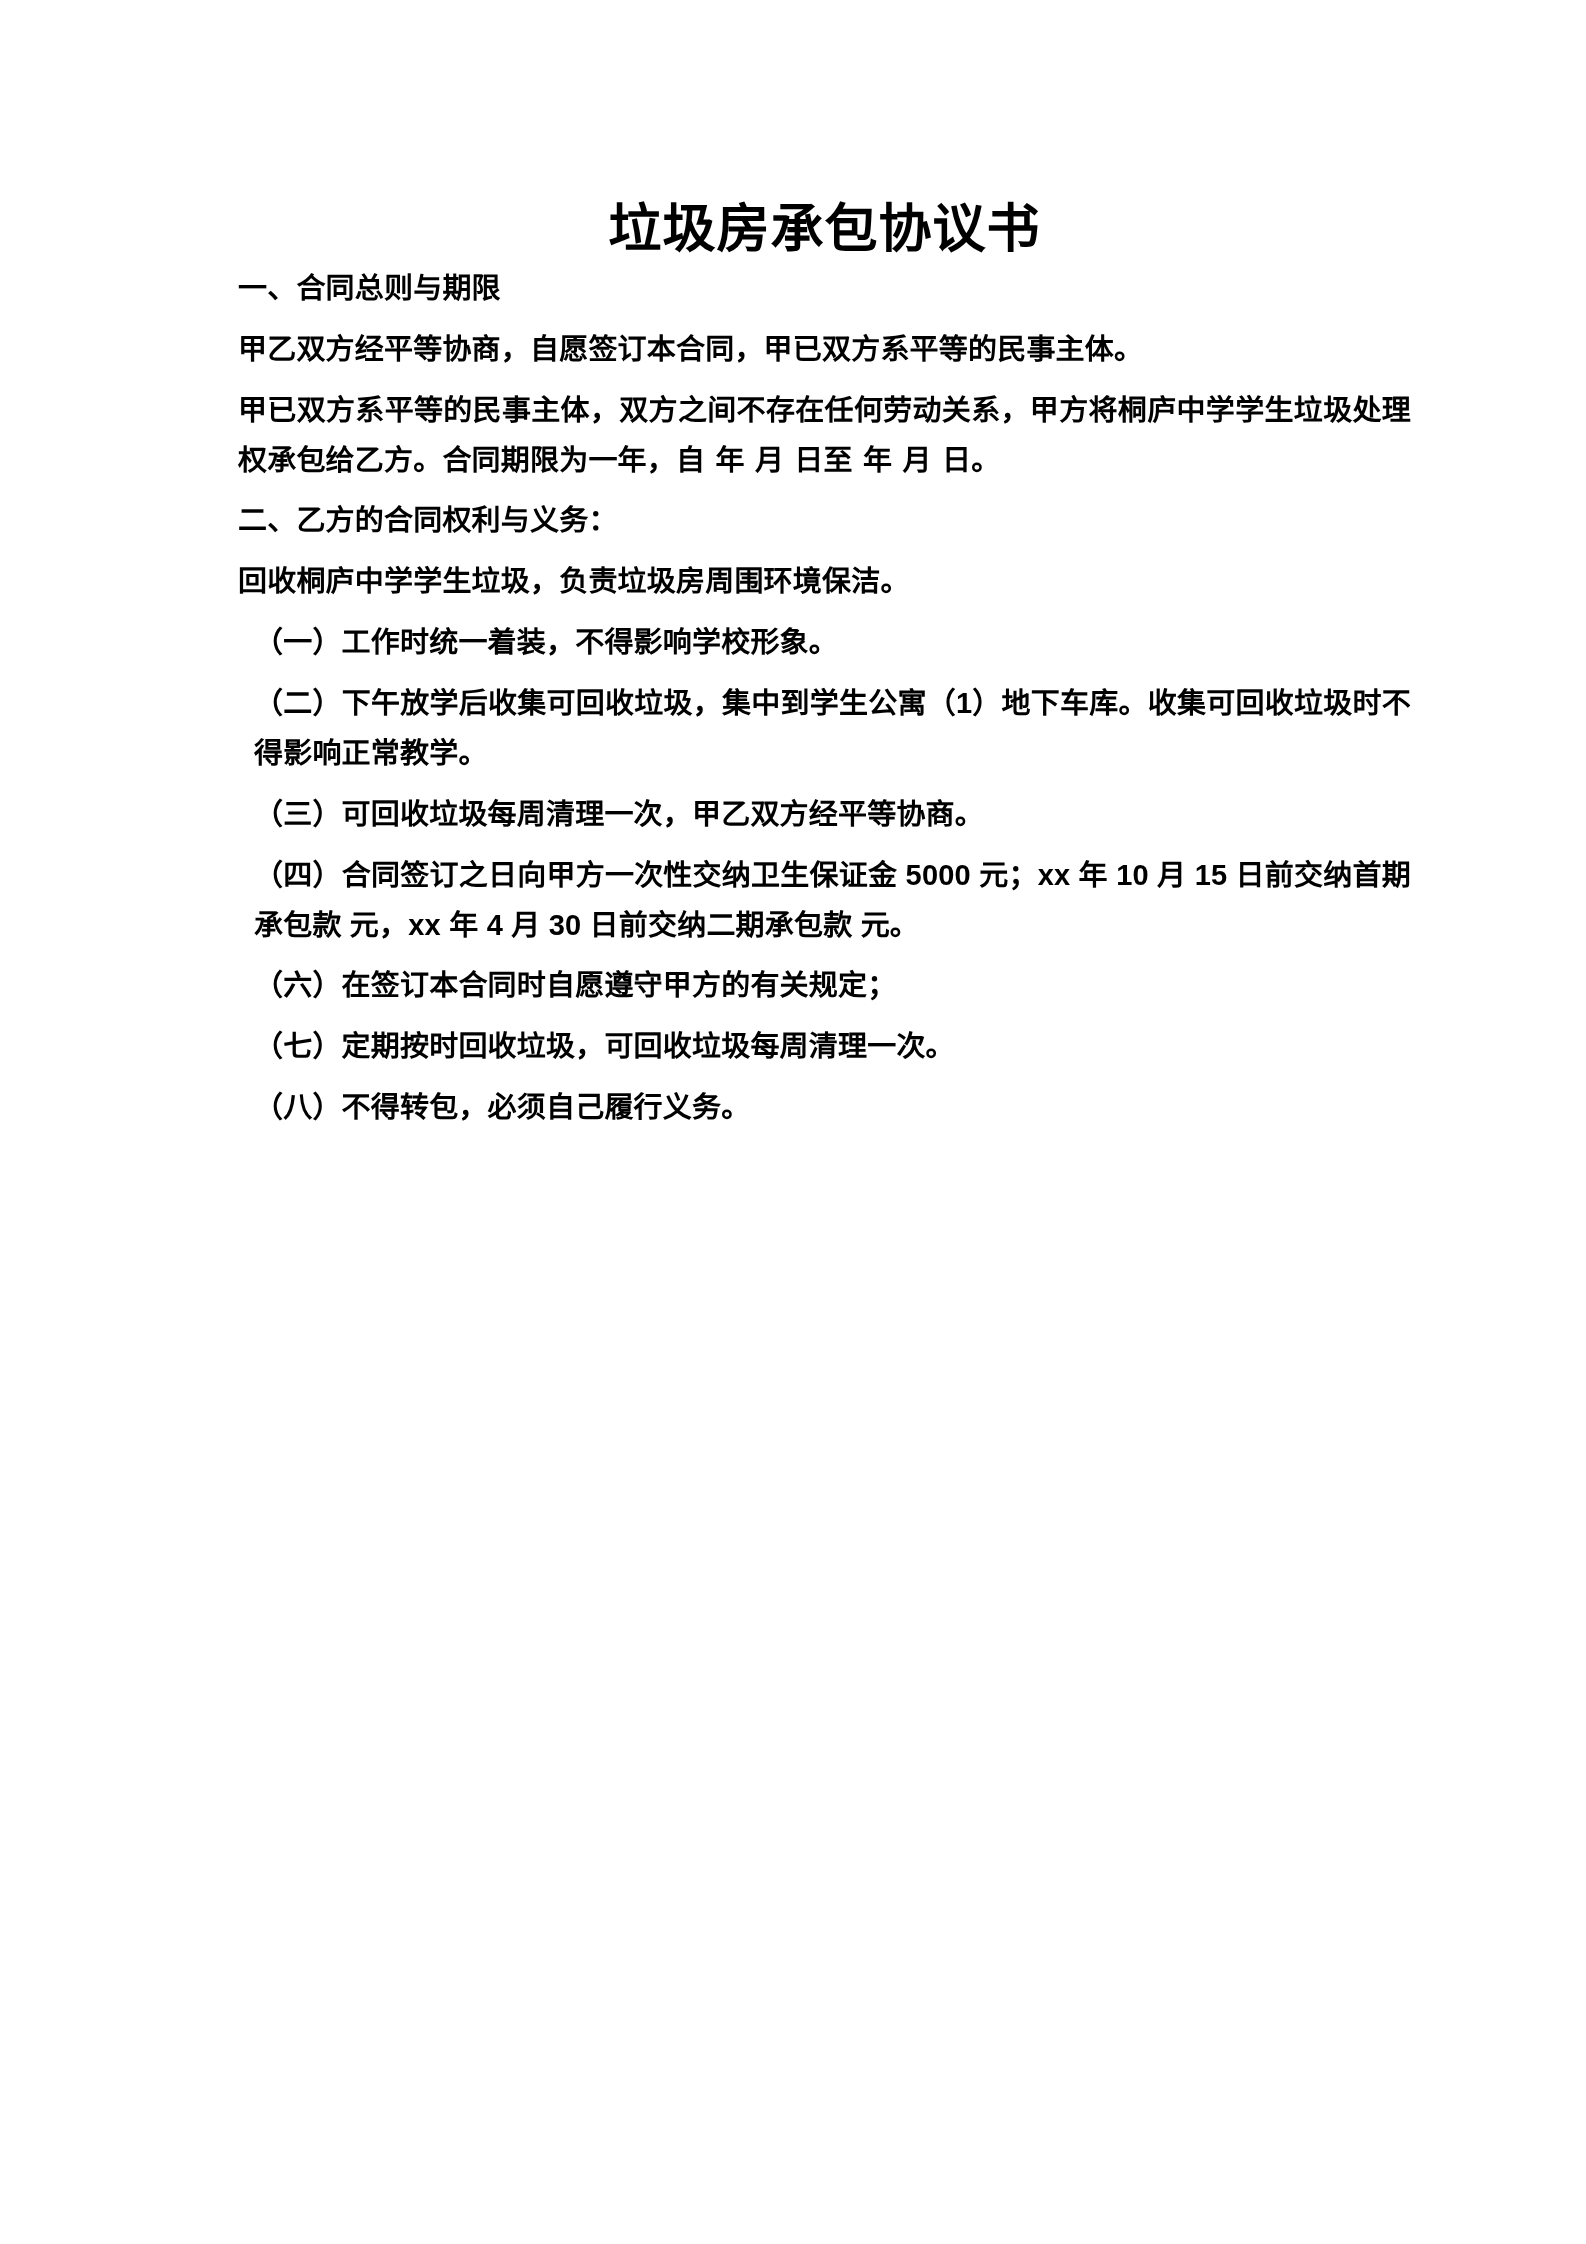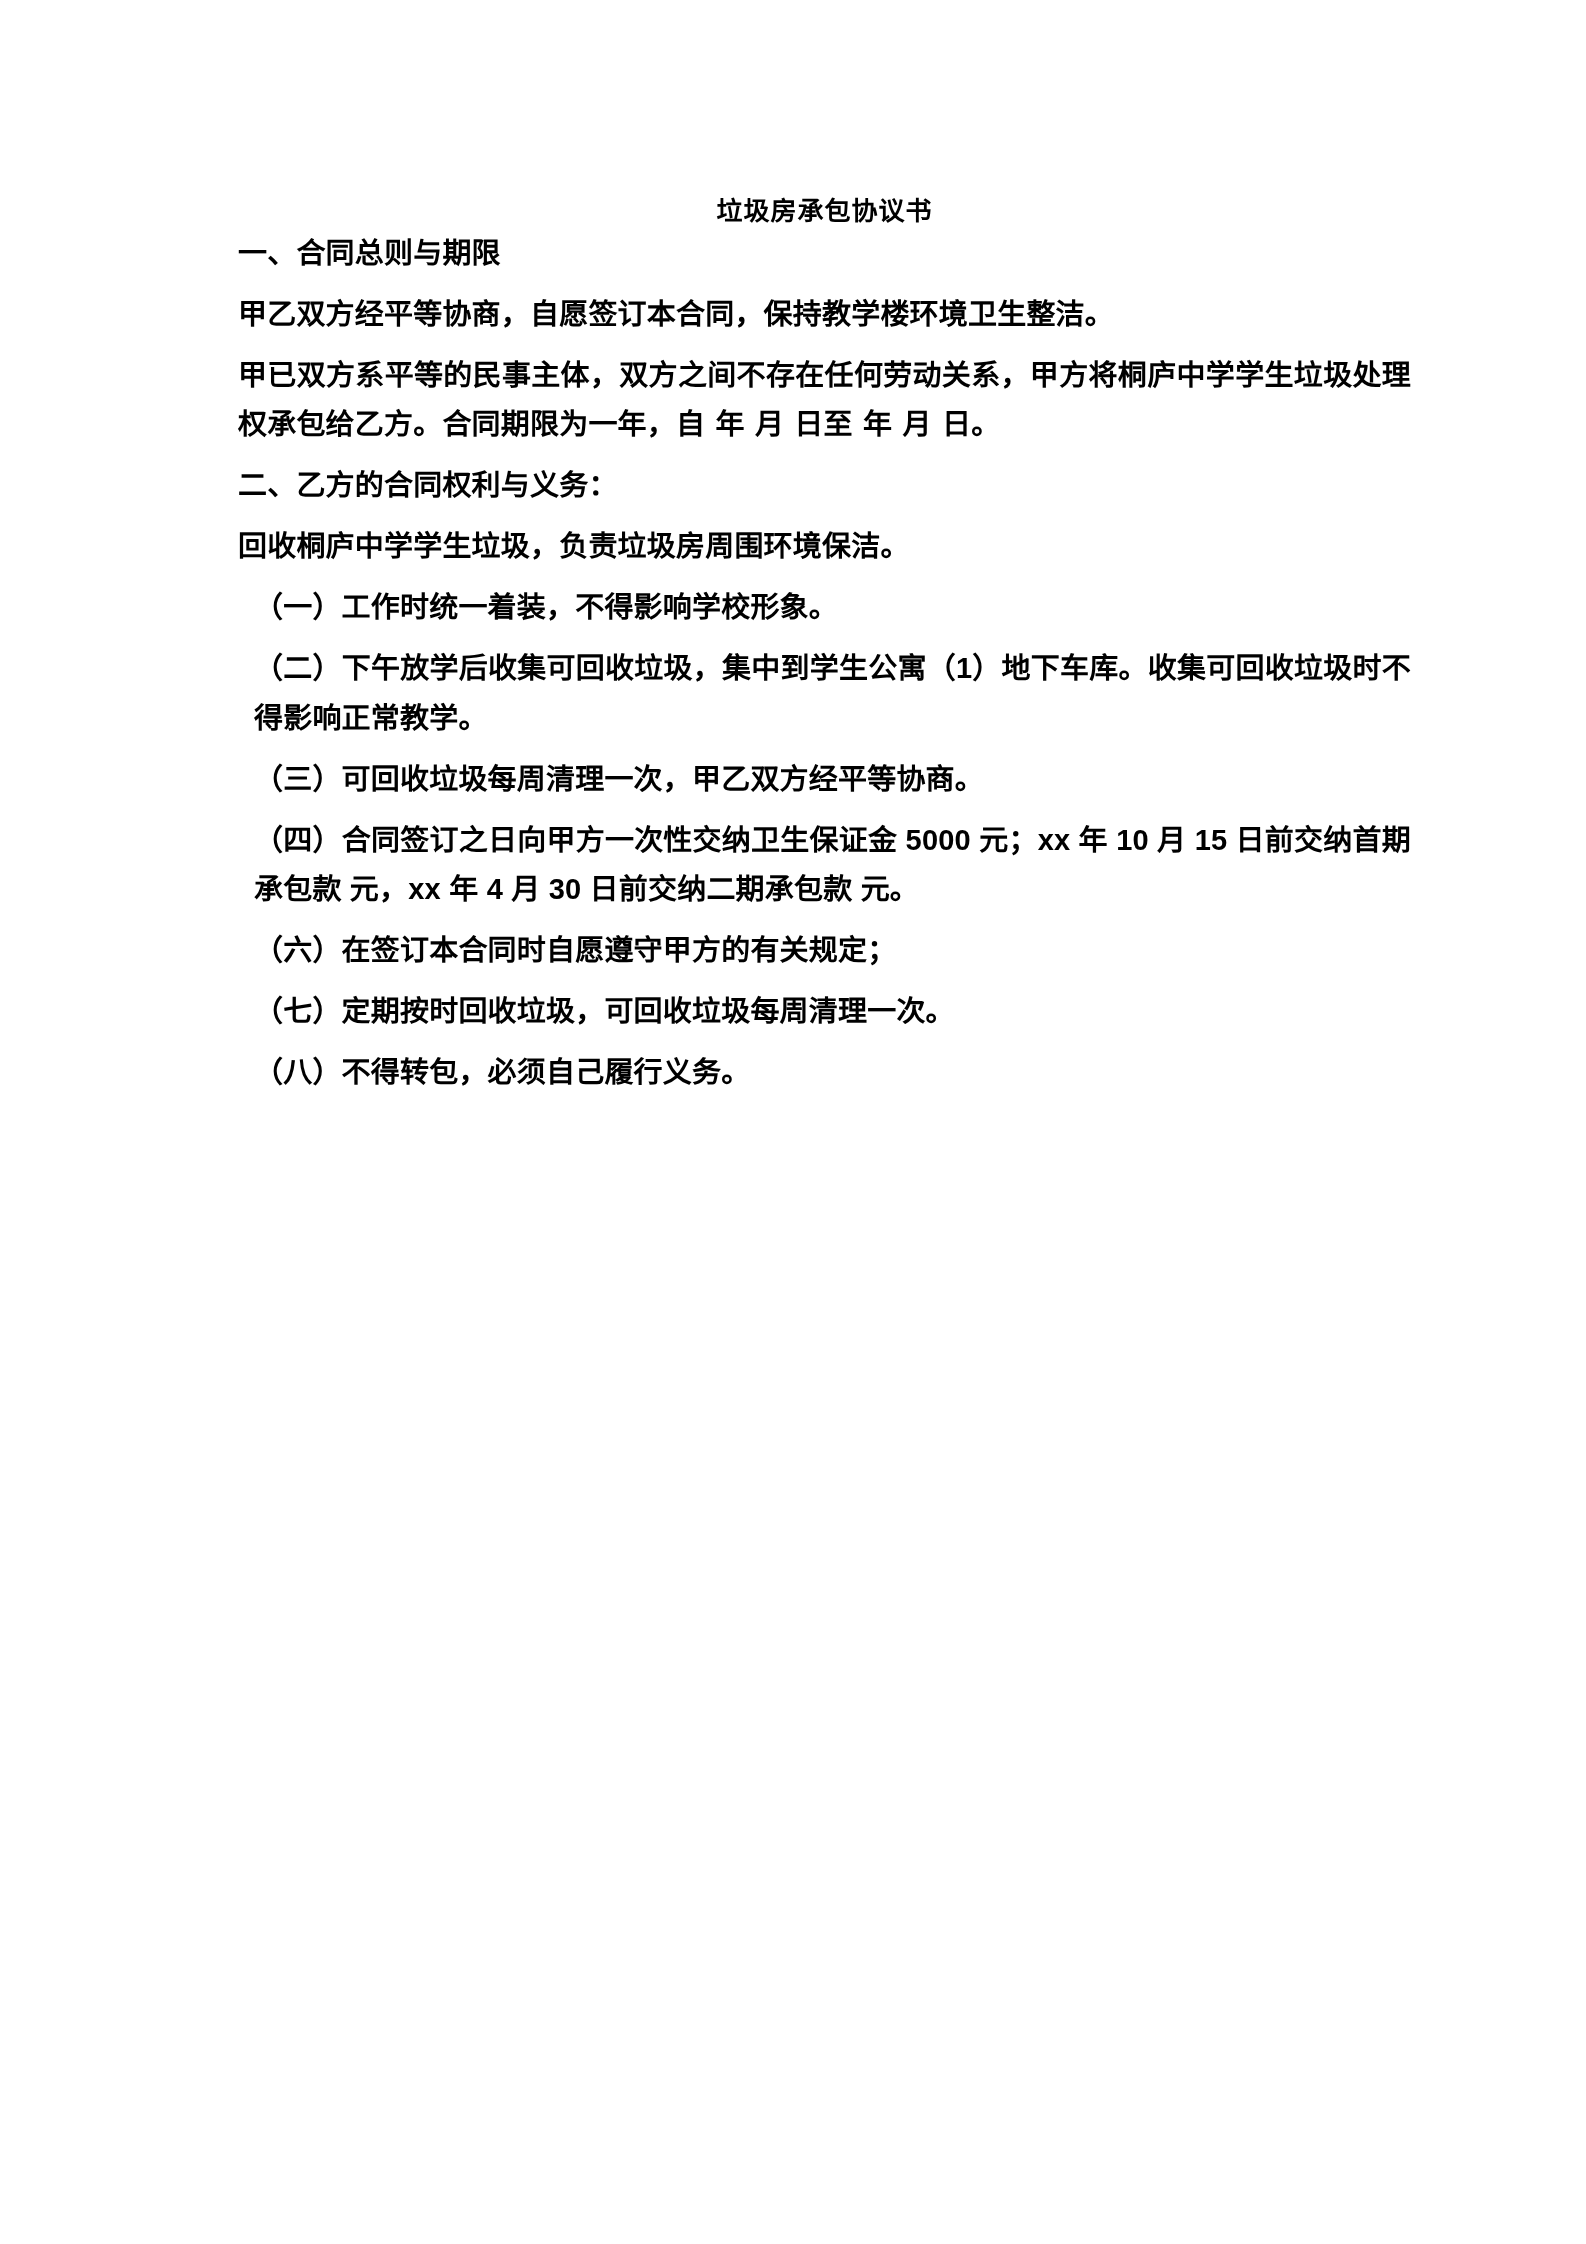--- a/index.html
+++ b/index.html
@@ -16,21 +16,21 @@
   }
   .page {
     position: relative;
     width: 1586px;
     height: 2244px;
     box-sizing: border-box;
     padding: 150px 175px 0 238px;
     background: #ffffff;
   }
   .doc-title {
-    font-size: 26px;
+    font-size: 53px;
     font-weight: bold;
     text-align: center;
     letter-spacing: 1px;
     margin: 45px 0 0 0;
     line-height: 1.3;
   }
   .body-block {
   }
   p.para {
     font-size: 29px;
@@ -52,21 +52,21 @@
     word-spacing: 2px;
   }
 </style>
 </head>
 <body>
 
 <div class="page">
   <h1 class="doc-title">垃圾房承包协议书</h1>
   <div class="body-block">
     <p class="para">一、合同总则与期限</p>
-    <p class="para">甲乙双方经平等协商，自愿签订本合同，保持教学楼环境卫生整洁。</p>
+    <p class="para">甲乙双方经平等协商，自愿签订本合同，甲已双方系平等的民事主体。</p>
     <p class="para spread">甲已双方系平等的民事主体，双方之间不存在任何劳动关系，甲方将桐庐中学学生垃圾处理权承包给乙方。合同期限为一年，自 年 月 日至 年 月 日。</p>
     <p class="para">二、乙方的合同权利与义务：</p>
     <p class="para">回收桐庐中学学生垃圾，负责垃圾房周围环境保洁。</p>
     <p class="para indent">（一）工作时统一着装，不得影响学校形象。</p>
     <p class="para indent">（二）下午放学后收集可回收垃圾，集中到学生公寓（1）地下车库。收集可回收垃圾时不得影响正常教学。</p>
     <p class="para indent">（三）可回收垃圾每周清理一次，甲乙双方经平等协商。</p>
     <p class="para indent">（四）合同签订之日向甲方一次性交纳卫生保证金 5000 元；xx 年 10 月 15 日前交纳首期承包款 元，xx 年 4 月 30 日前交纳二期承包款 元。</p>
     <p class="para indent">（六）在签订本合同时自愿遵守甲方的有关规定；</p>
     <p class="para indent">（七）定期按时回收垃圾，可回收垃圾每周清理一次。</p>
     <p class="para indent">（八）不得转包，必须自己履行义务。</p>

